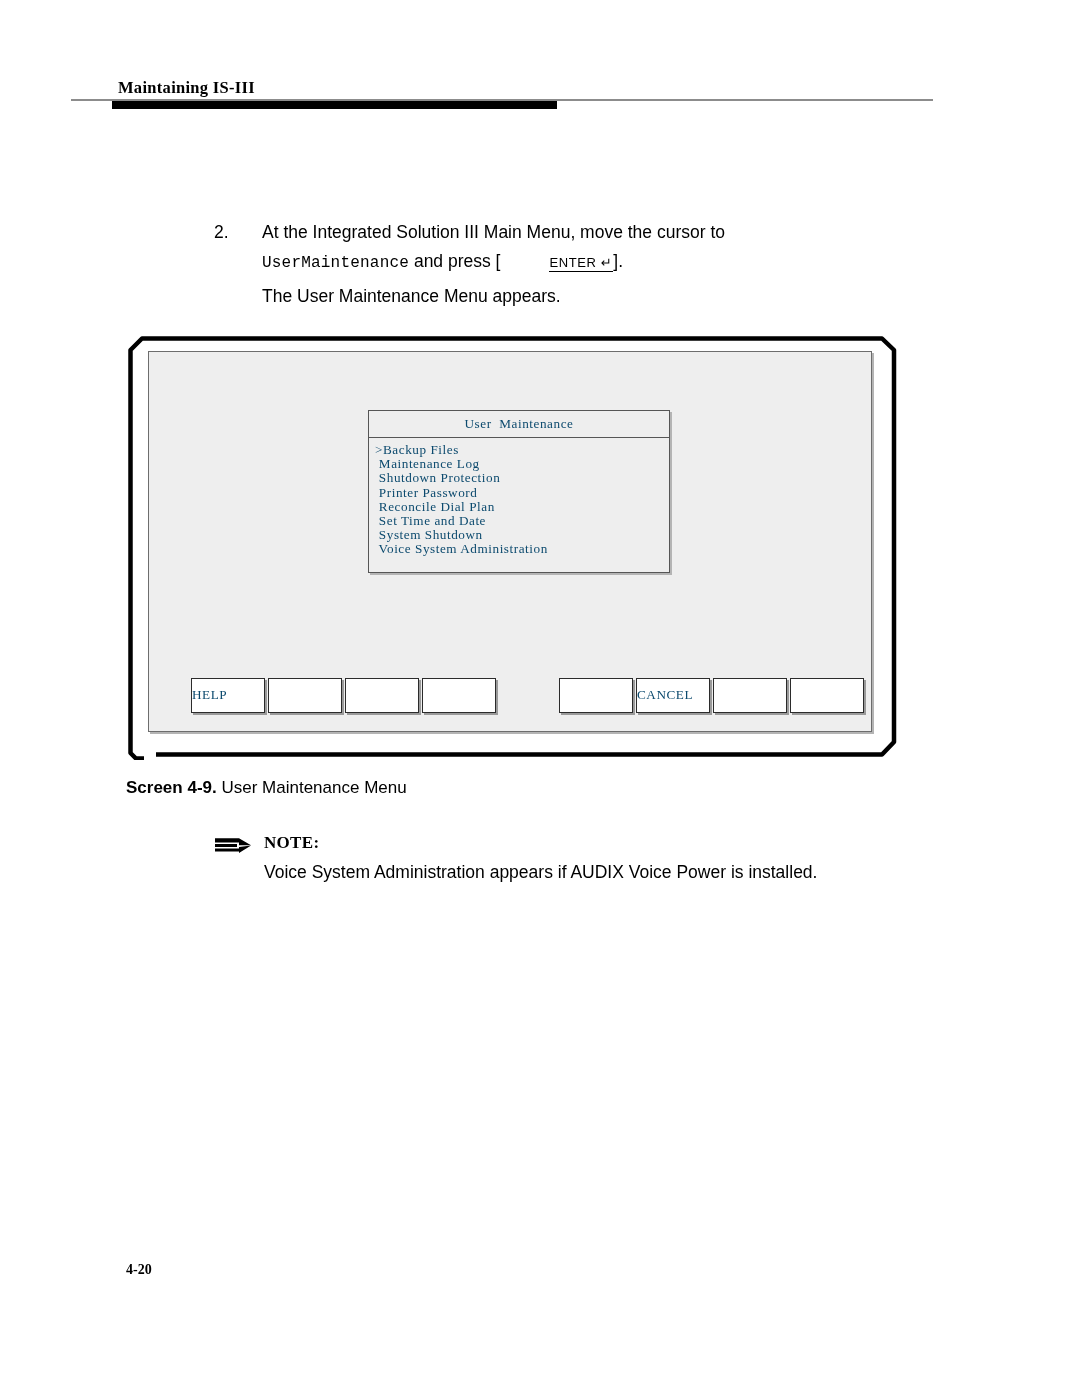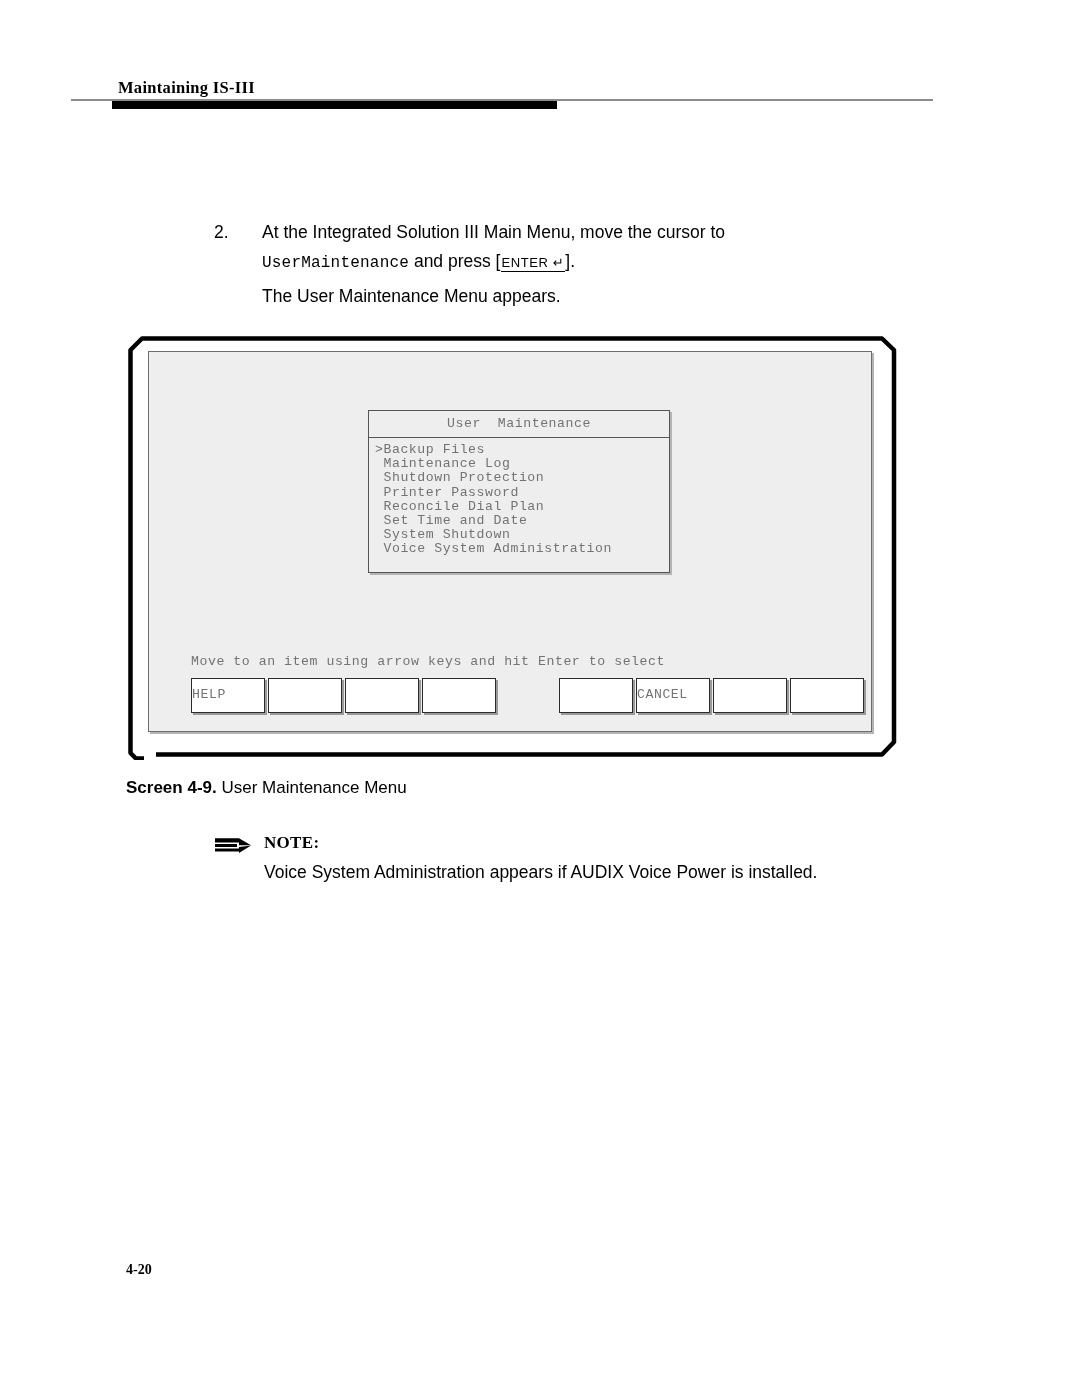--- a/index.html
+++ b/index.html
@@ -75,20 +75,21 @@
     font-family: "Liberation Mono", monospace;
     font-size: 16px;
     letter-spacing: 0.2px;
   }
   .keycap {
     font-size: 13px;
     letter-spacing: 0.6px;
     border-bottom: 1.5px solid #000;
     padding: 0 1px 1px 1px;
     white-space: nowrap;
+    margin-left: 48px;
   }
   #step-result {
     position: absolute;
     left: 262px;
     top: 68px;
     font-size: 17.5px;
     white-space: nowrap;
   }
 
   
@@ -112,24 +113,24 @@
     top: 21px;
     width: 724px;
     height: 381px;
     background: #eeeeee;
     border: 1.5px solid #6d6d6d;
     box-shadow: 2px 2px 0 0 #b4b4b4;
     box-sizing: border-box;
   }
 
   .term {
-    font-family: Liberation Mono, monospace;
+    font-family: Liberation Serif, serif;
     font-size: 13.2px;
     letter-spacing: 0.55px;
-    color: #737373;
+    color: #0c4a6e;
     white-space: pre;
   }
 
   
   #menu-panel {
     position: absolute;
     left: 219px;
     top: 58px;
     width: 302px;
     border: 1.5px solid #555555;
@@ -262,21 +263,20 @@
         <div class="menu-item term"><span> </span><span>Maintenance Log</span></div>
         <div class="menu-item term"><span> </span><span>Shutdown Protection</span></div>
         <div class="menu-item term"><span> </span><span>Printer Password</span></div>
         <div class="menu-item term"><span> </span><span>Reconcile Dial Plan</span></div>
         <div class="menu-item term"><span> </span><span>Set Time and Date</span></div>
         <div class="menu-item term"><span> </span><span>System Shutdown</span></div>
         <div class="menu-item term"><span> </span><span>Voice System Administration</span></div>
       </div>
     </div>
 
-    <div id="screen-hint" class="term">Move to an item using arrow keys and hit Enter to select</div>
 
     <div id="fkey-row">
       <div class="fkey term" style="left:0px">HELP</div>
       <div class="fkey term" style="left:77px"></div>
       <div class="fkey term" style="left:154px"></div>
       <div class="fkey term" style="left:231px"></div>
       <div class="fkey term" style="left:368px"></div>
       <div class="fkey term" style="left:445px">CANCEL</div>
       <div class="fkey term" style="left:522px"></div>
       <div class="fkey term" style="left:599px"></div>

